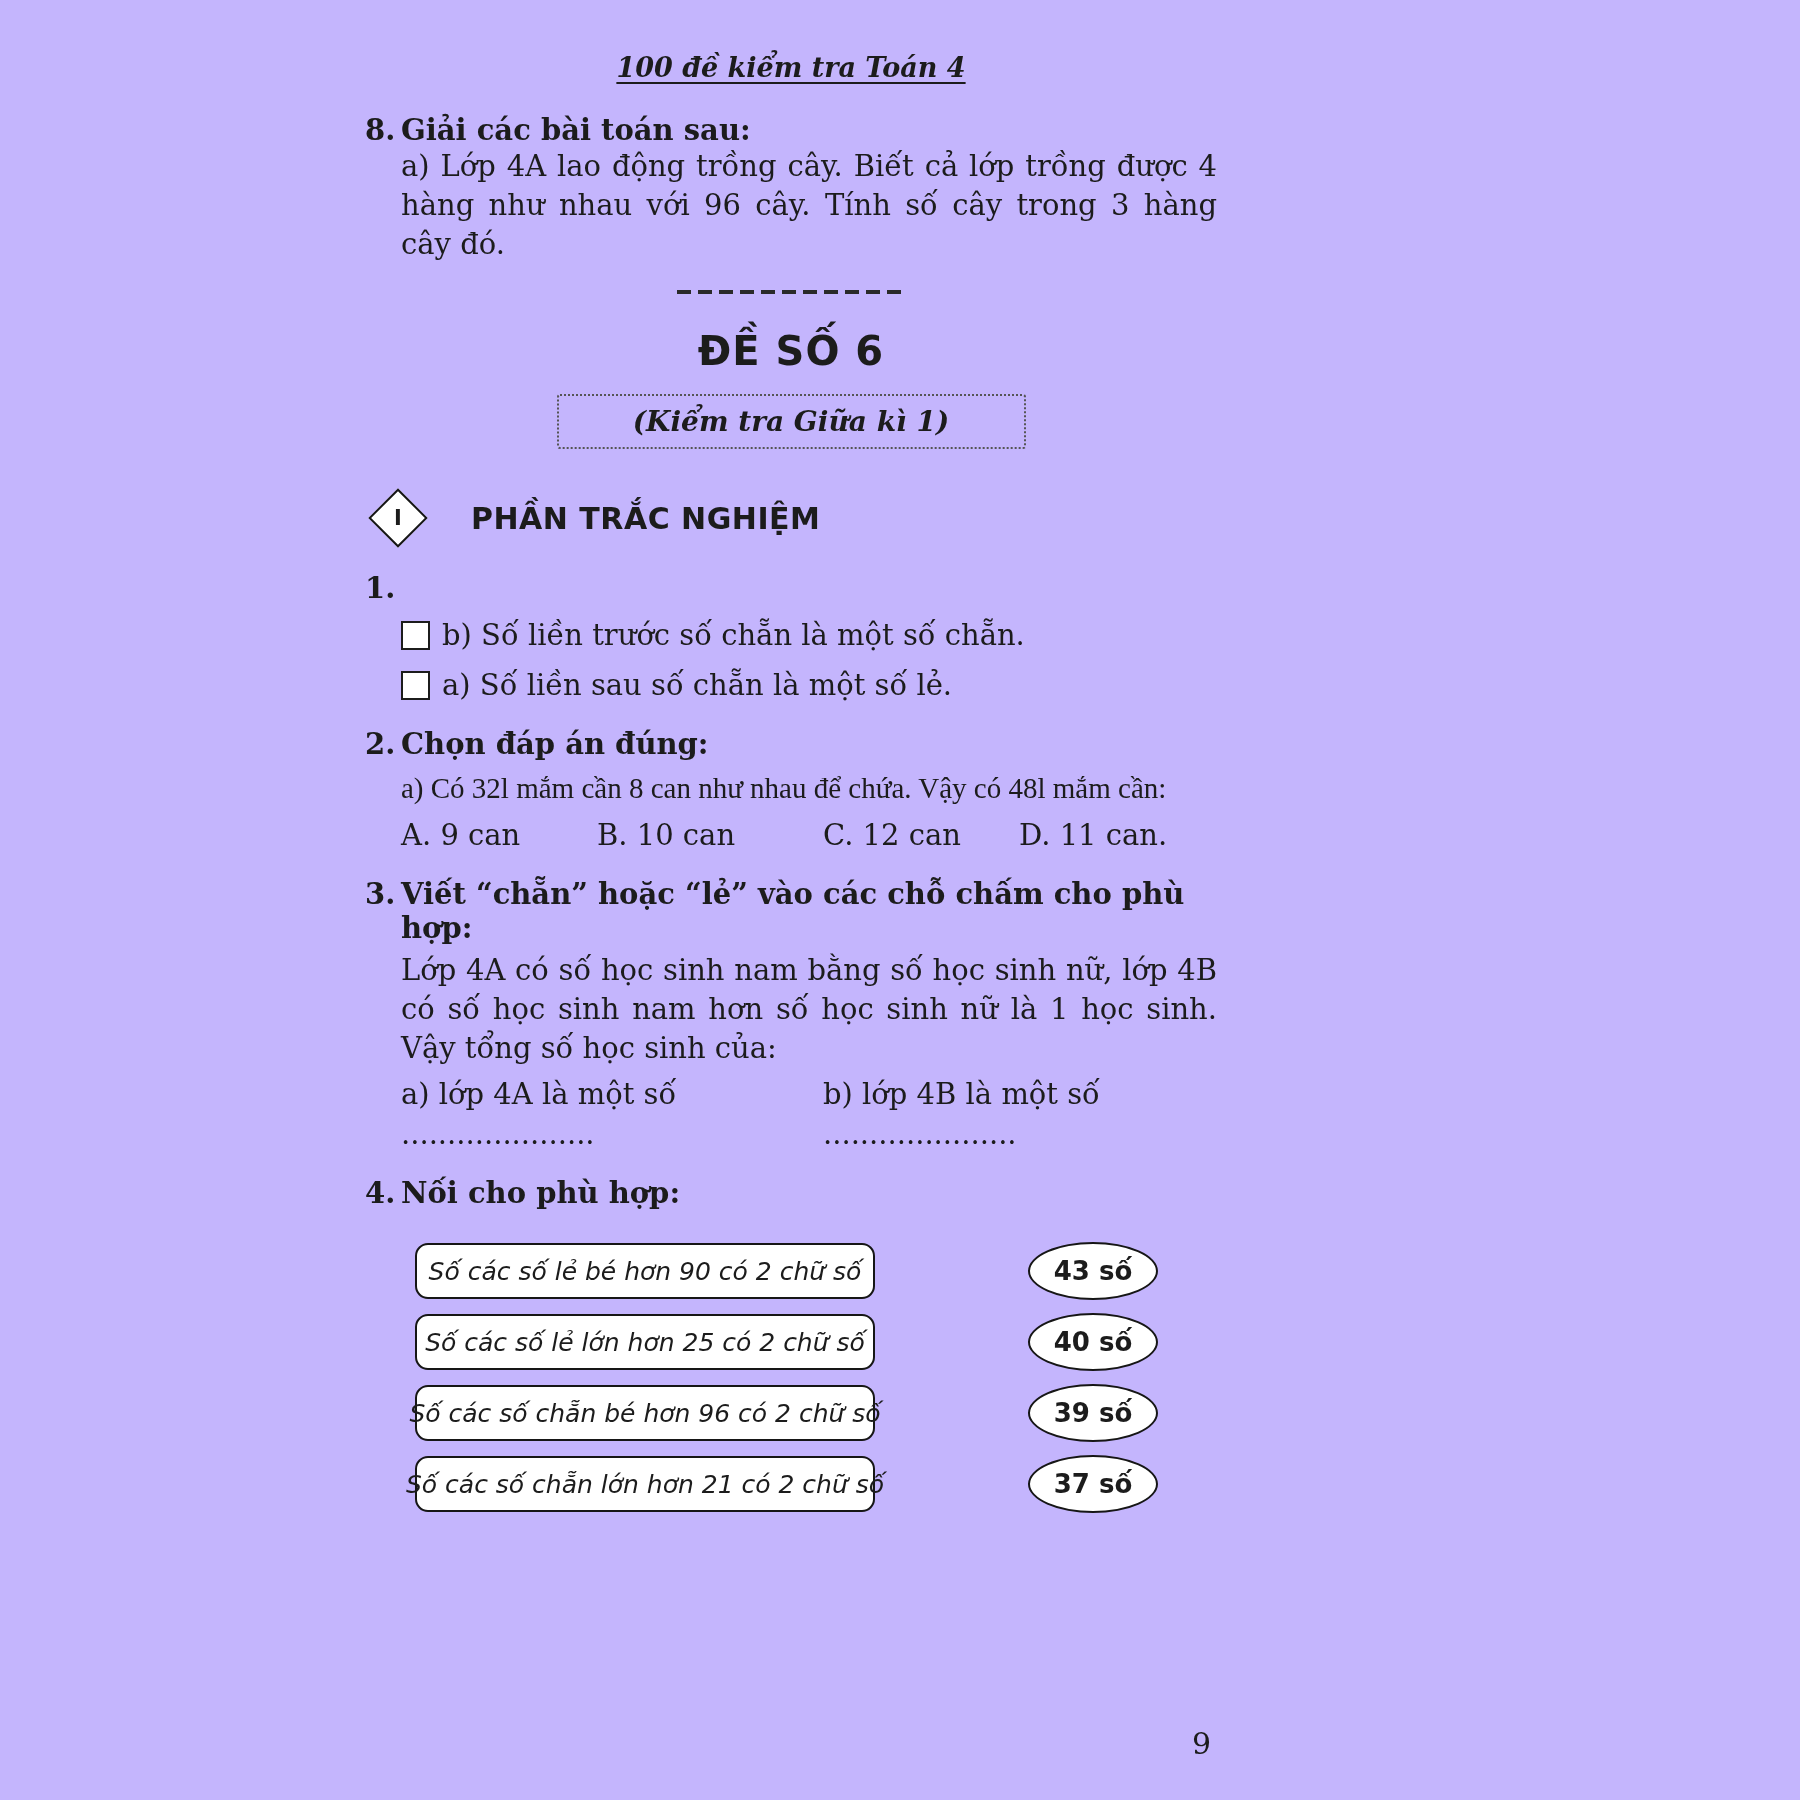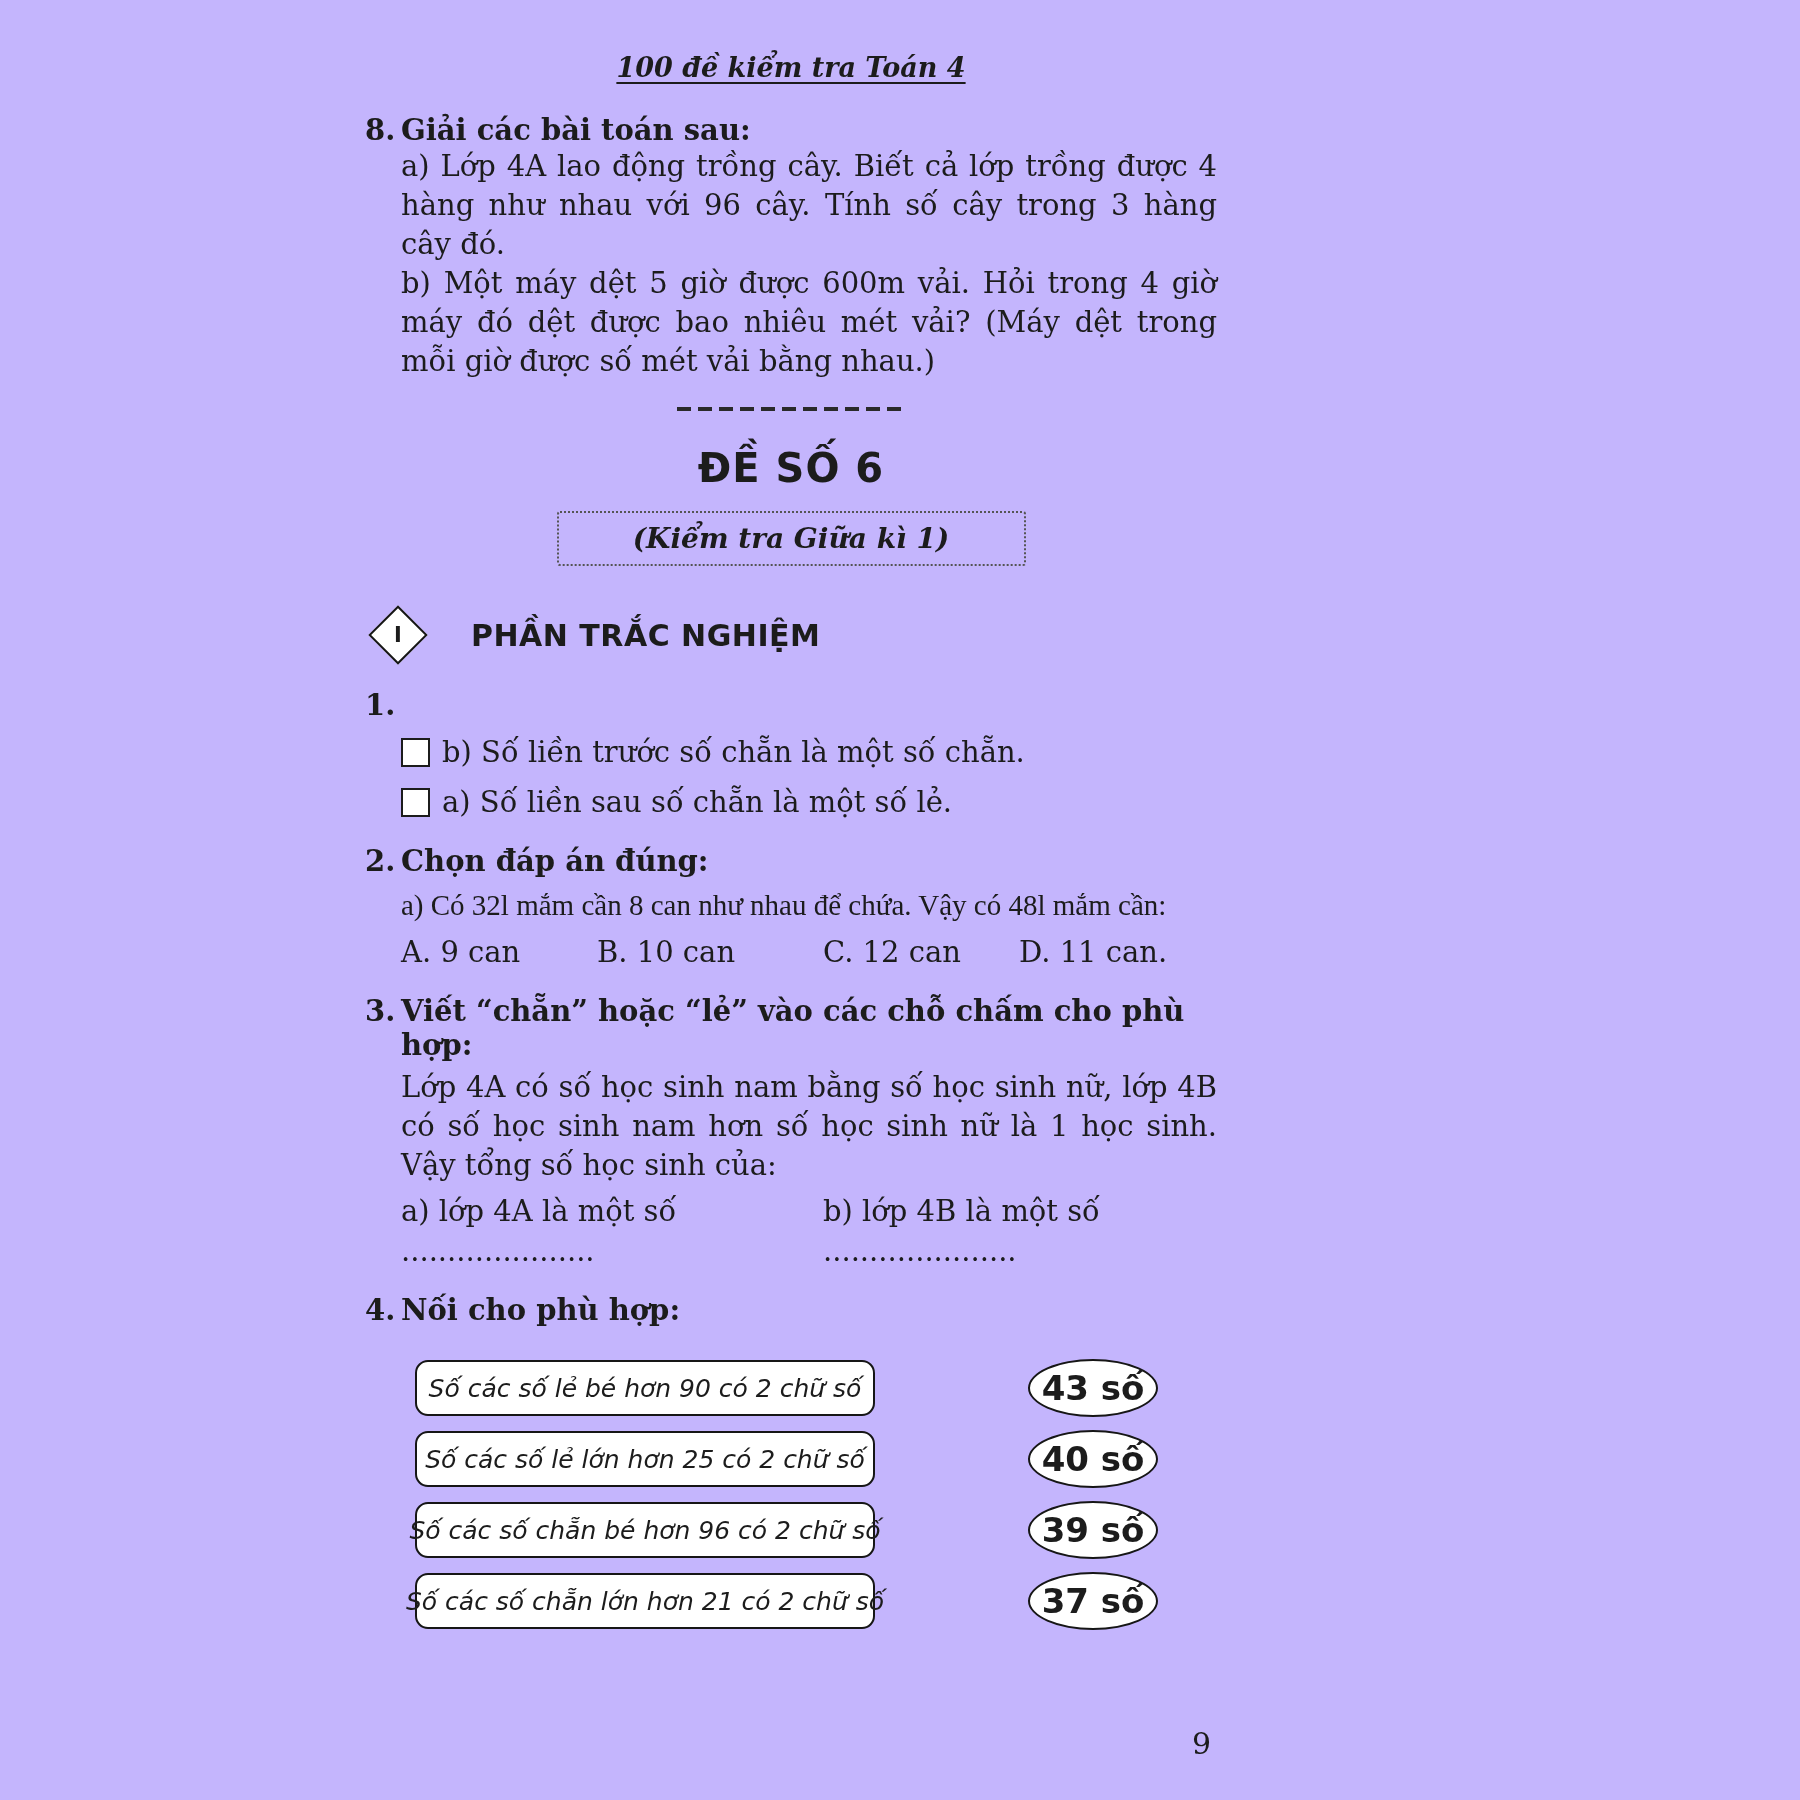--- a/index.html
+++ b/index.html
@@ -131,21 +131,21 @@
     box-sizing:border-box;
   }
   .match-oval{
     margin-left:153px;
     width:130px;height:58px;
     border:2px solid #161616;
     border-radius:50%;
     display:flex;align-items:center;justify-content:center;
     font-family:"DejaVu Sans", "Liberation Sans", sans-serif;
     font-weight:bold;
-    font-size:34px;
+    font-size:26px;
     background:#fff;
     box-sizing:border-box;
   }
 
   .page-number{
     position:absolute;
     left:1192px; top:1726px;
     font-size:30px;
   }
 </style>
@@ -159,21 +159,20 @@
       <span>100 đề kiểm tra Toán 4</span>
     </div>
 
     <div class="qblock" style="margin-top:0;">
       <div class="qhead">
         <span class="qnum">8.</span>
         <span class="qtitle">Giải các bài toán sau:</span>
       </div>
       <div class="qbody">
         <p>a) Lớp 4A lao động trồng cây. Biết cả lớp trồng được 4 hàng như nhau với 96 cây. Tính số cây trong 3 hàng cây đó.</p>
-        <p>b) Một máy dệt 5 giờ được 600m vải. Hỏi trong 4 giờ máy đó dệt được bao nhiêu mét vải? (Máy dệt trong mỗi giờ được số mét vải bằng nhau.)</p>
       </div>
     </div>
 
     <div class="divider"></div>
 
     <div class="test-title">ĐỀ SỐ 6</div>
 
     <div class="subtitle-box">
       <span>(Kiểm tra Giữa kì 1)</span>
     </div>

